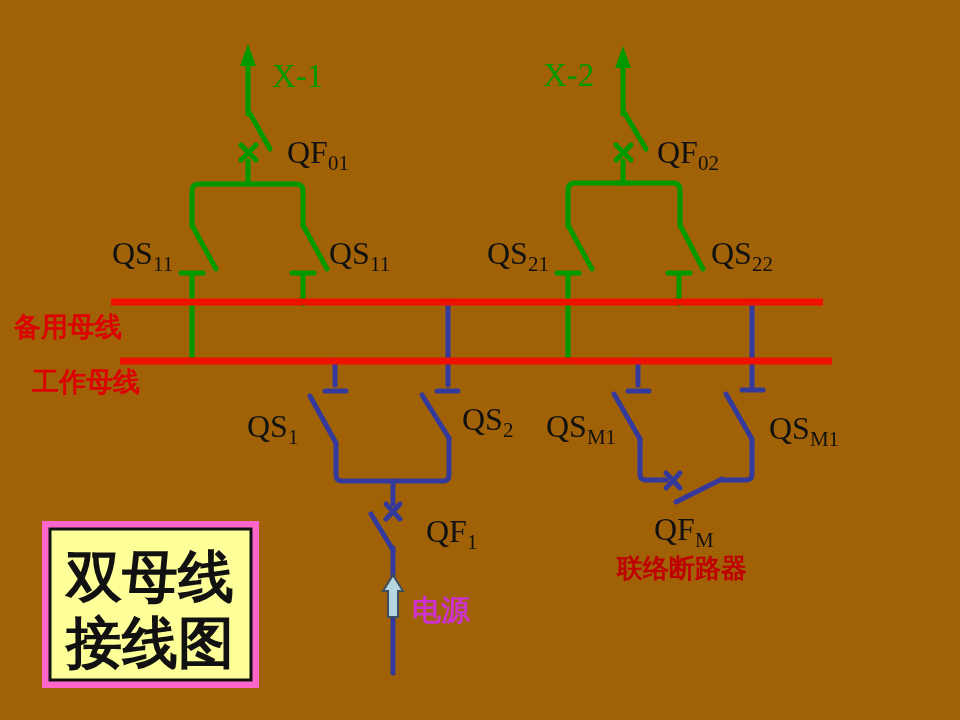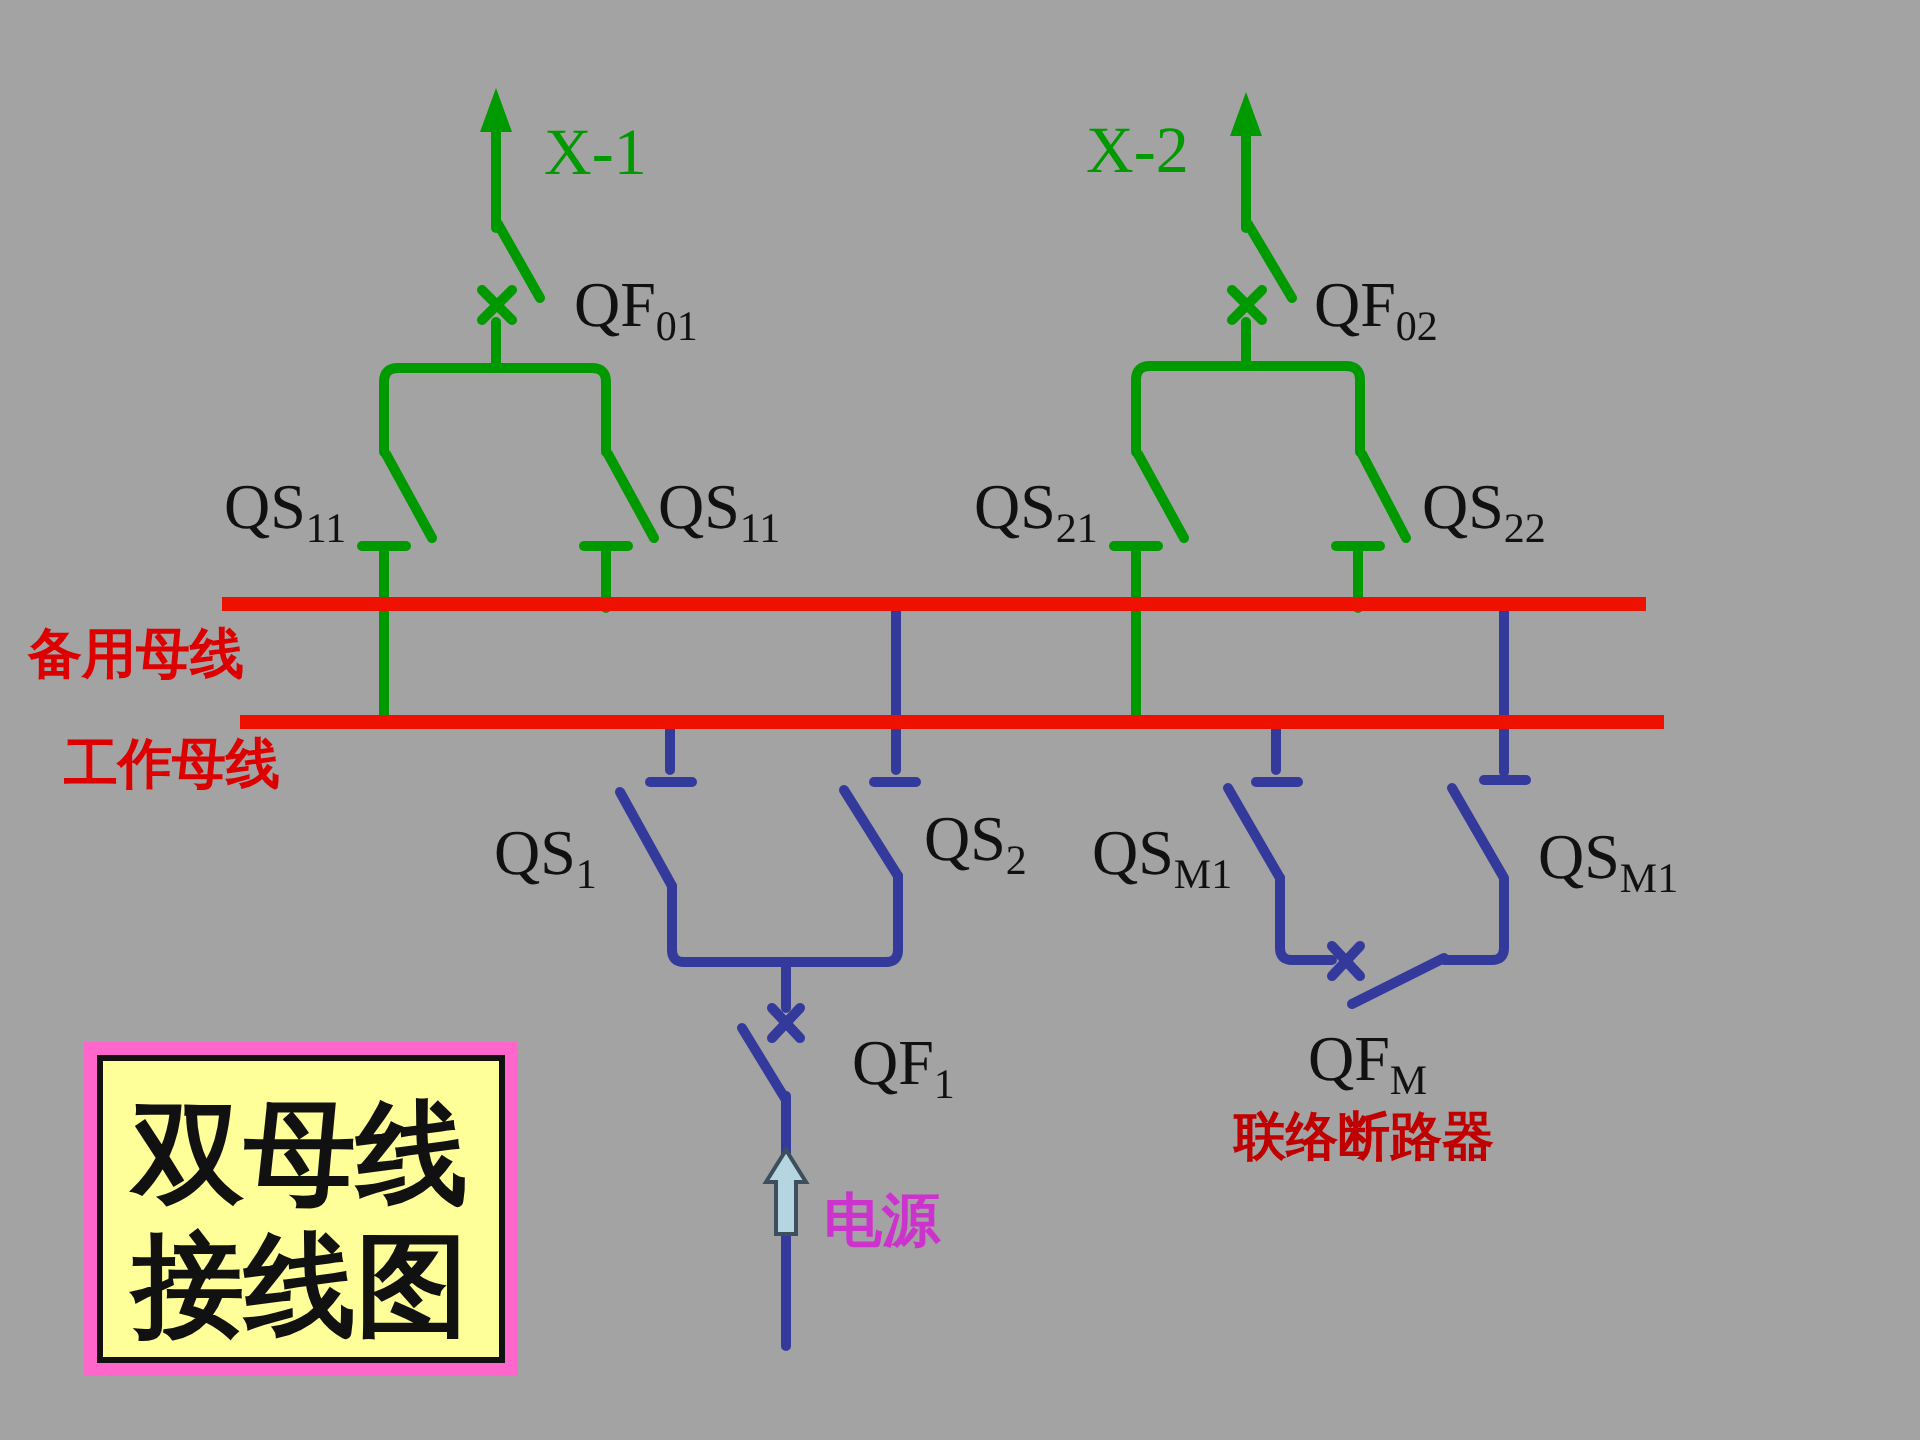--- a/index.html
+++ b/index.html
@@ -1,16 +1,16 @@
 <!DOCTYPE html>
 <html style="--green: #009900; --red: #ee1100; --blue: #343a9b; --bus-label: #dd0000; --tie-label: #c00000; --magenta: #cc33cc; --box-border: #ff66cc; --box-fill: #ffff99; --arrow-fill: #b5d6e0; --ink: #111111;"><head>
 <meta charset="utf-8">
 <style>
   html,body { margin:0; padding:0; background:#ffffff; }
-  .stage { position:relative; width:960px; height:720px; background:#a3a3a3; overflow:hidden; }
+  .stage { position:relative; width:960px; height:720px; background:#a16207; overflow:hidden; }
   svg { display:block; width:960px; height:720px; }
 
   
   .g-line { stroke:var(--green); stroke-width:5; stroke-linecap:round; fill:none; }
   .b-line { stroke:var(--blue);  stroke-width:5; stroke-linecap:round; fill:none; }
   .bus    { stroke:var(--red);   stroke-width:7; stroke-linecap:butt;  fill:none; }
   .g-fill { fill:var(--green); stroke:none; }
 
   
   text { font-family:"Liberation Serif","DejaVu Serif",serif; }

